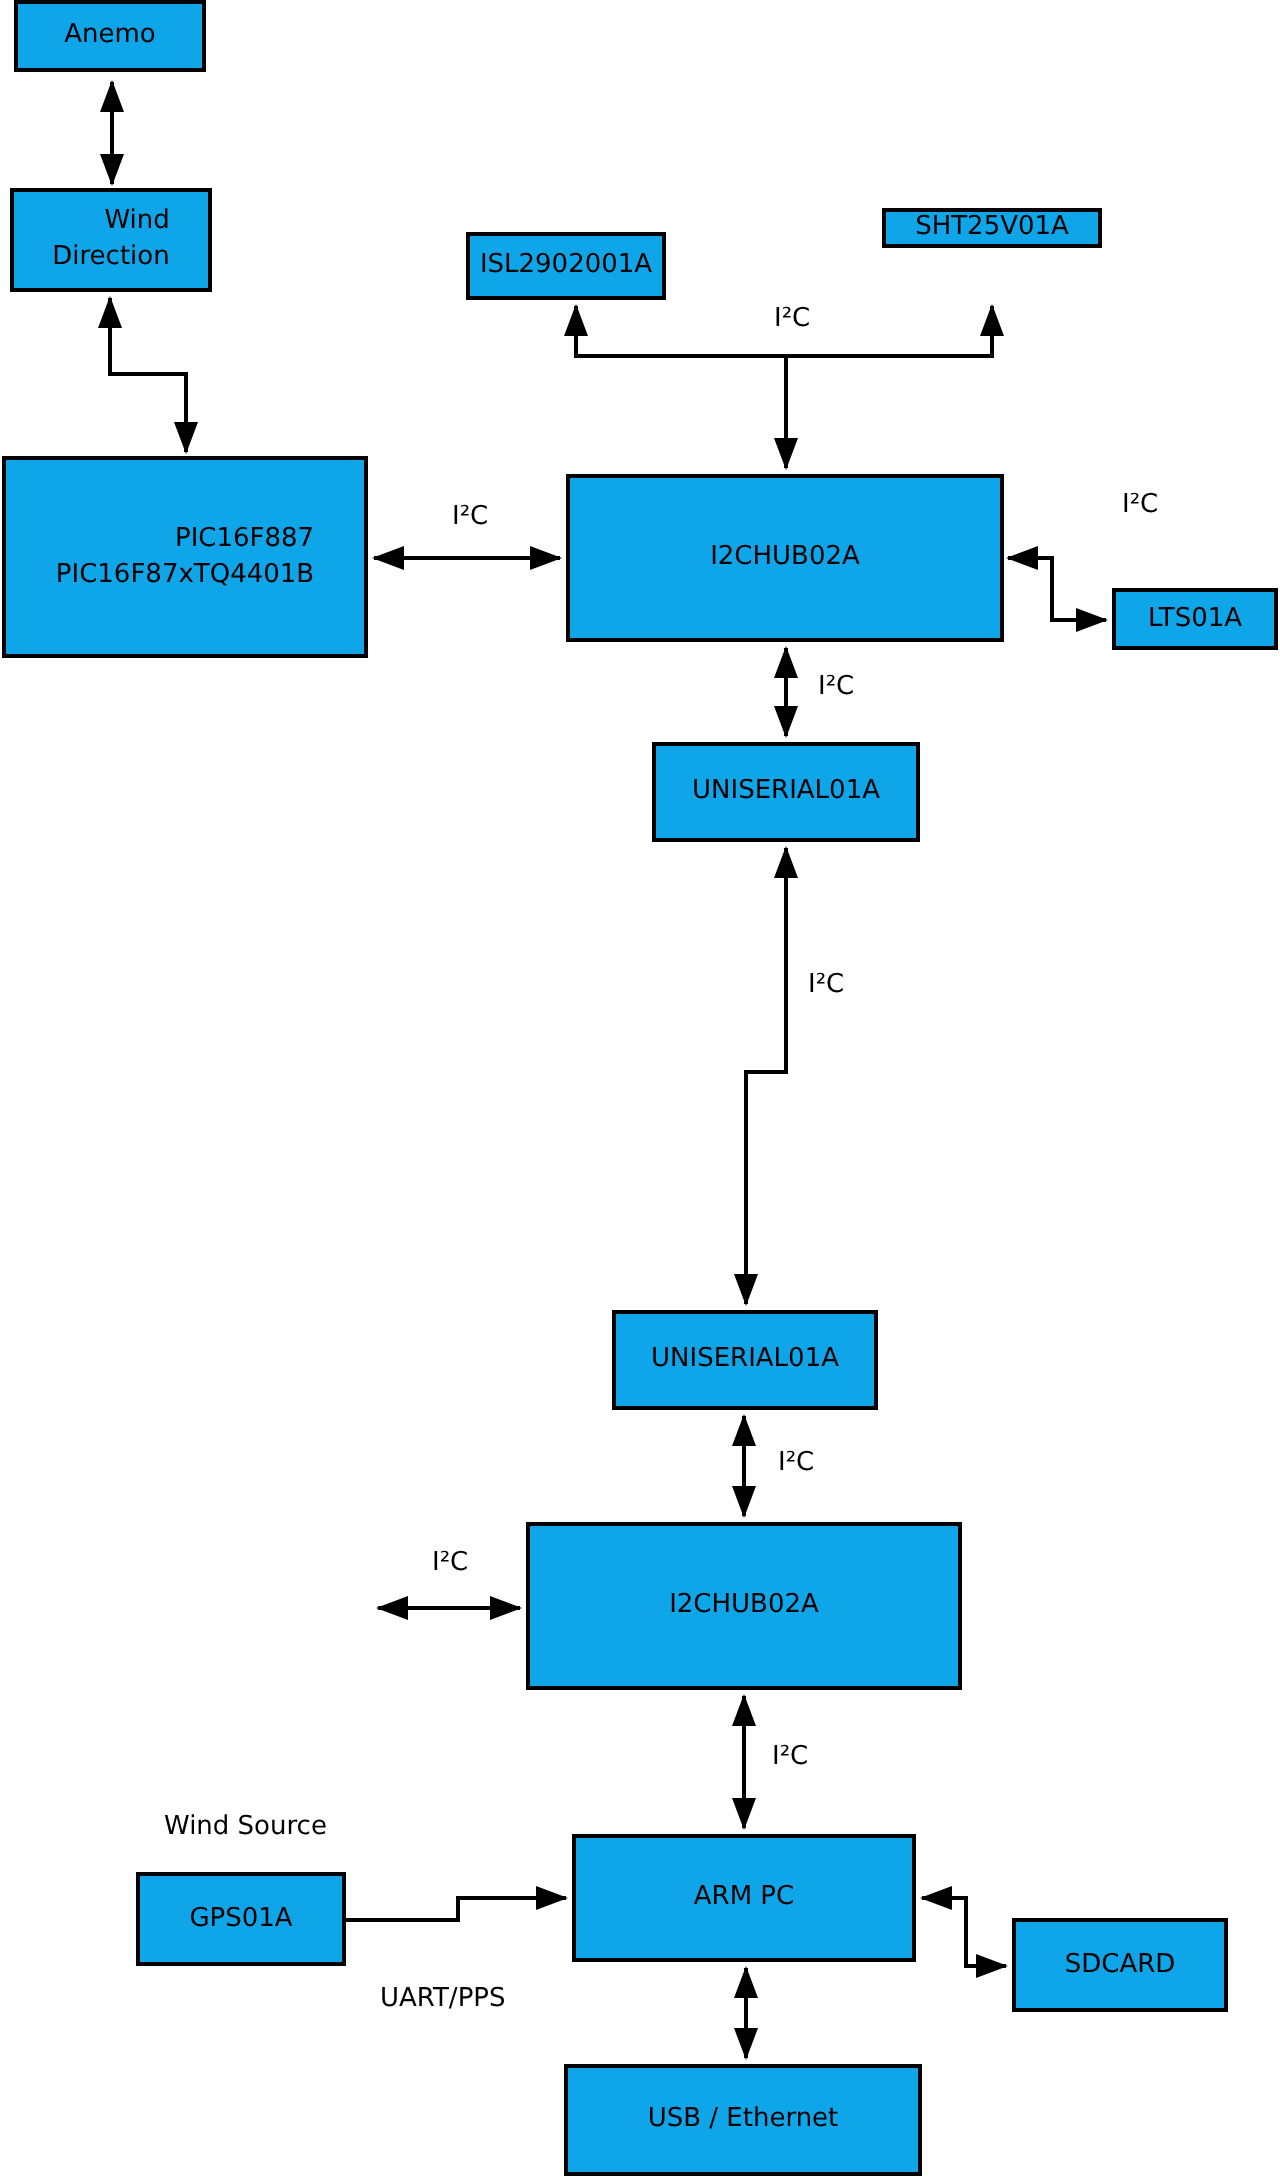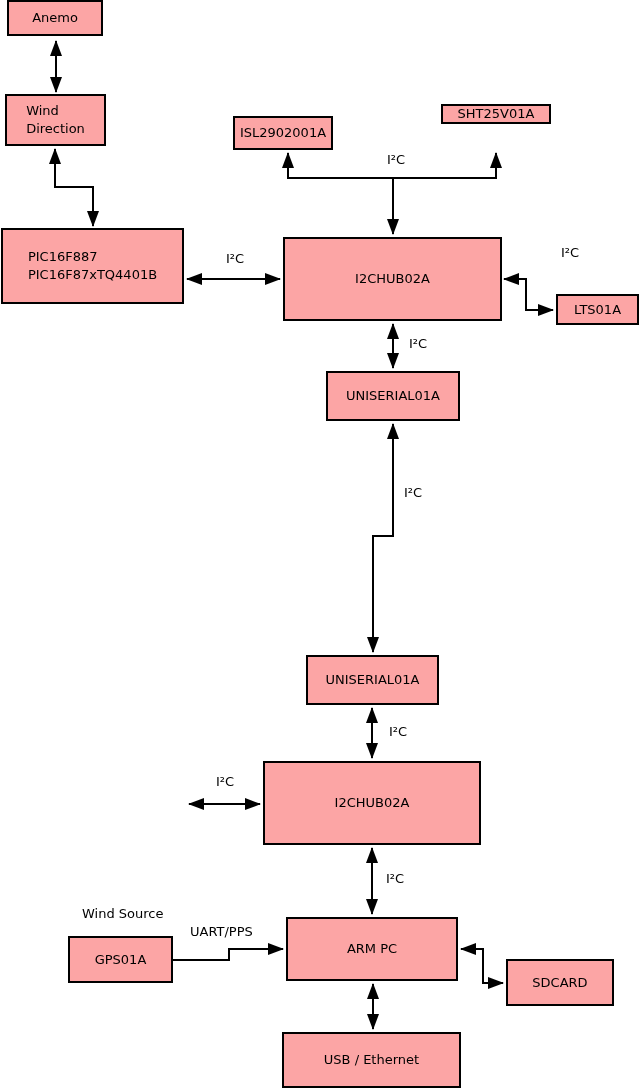--- a/index.html
+++ b/index.html
@@ -25,53 +25,53 @@
   }
   #wires path {
     fill: none;
     stroke: #000000;
     stroke-width: 2;
   }
   .node {
     position: absolute;
     box-sizing: border-box;
     border: 2px solid #000000;
-    background: #fca5a5;
+    background: #0ea5e9;
     display: flex;
     align-items: center;
     justify-content: center;
-    text-align: left;
+    text-align: right;
     font-size: 13px;
     line-height: 1.35;
     white-space: pre-line;
   }
   .edge-label {
     position: absolute;
     font-size: 13px;
     white-space: nowrap;
   }
   
   #n-anemo      { left: 7;   top: 3;    width: 96px;  height: 36px;  left: 7px; }
   #n-wind       { left: 5px;   top: 94px;   width: 101px; height: 52px; }
-  #n-pic        { left: 1px;   top: 228px;  width: 183px; height: 76px; }
+  #n-pic        { left: 1px;   top: 228px;  width: 183px; height: 101px; }
   #n-isl        { left: 233px; top: 116px;  width: 100px; height: 34px; }
   #n-sht        { left: 441px; top: 104px;  width: 110px; height: 20px; }
   #n-i2chub1    { left: 283px; top: 237px;  width: 219px; height: 84px; }
   #n-lts        { left: 556px; top: 294px;  width: 83px;  height: 31px; }
   #n-uniserial1 { left: 326px; top: 371px;  width: 134px; height: 50px; }
   #n-uniserial2 { left: 306px; top: 655px;  width: 133px; height: 50px; }
   #n-i2chub2    { left: 263px; top: 761px;  width: 218px; height: 84px; }
   #n-barometer  { left: 75px;  top: 776px;  width: 111px; height: 55px; }
   #n-gps        { left: 68px;  top: 936px;  width: 105px; height: 47px; }
   #n-armpc      { left: 286px; top: 917px;  width: 172px; height: 64px; }
   #n-sdcard     { left: 506px; top: 959px;  width: 108px; height: 47px; }
   #n-usb        { left: 282px; top: 1032px; width: 179px; height: 56px; }
   
   #l-time-source  { left: 82px;  top: 906px; }
-  #l-uart-pps     { left: 190px; top: 924px; text-align: center; }
+  #l-uart-pps     { left: 190px; top: 992px; text-align: center; }
   #l-i2c-branch   { left: 387px; top: 152px; }
   #l-i2c-pic-hub  { left: 226px; top: 251px; }
   #l-i2c-lts      { left: 561px; top: 245px; }
   #l-i2c-hub1-uni { left: 409px; top: 336px; }
   #l-i2c-uni-uni  { left: 404px; top: 485px; }
   #l-i2c-uni-hub2 { left: 389px; top: 724px; }
   #l-i2c-baro     { left: 216px; top: 774px; }
   #l-i2c-hub2-arm { left: 386px; top: 871px; }
 </style>
 </head>

